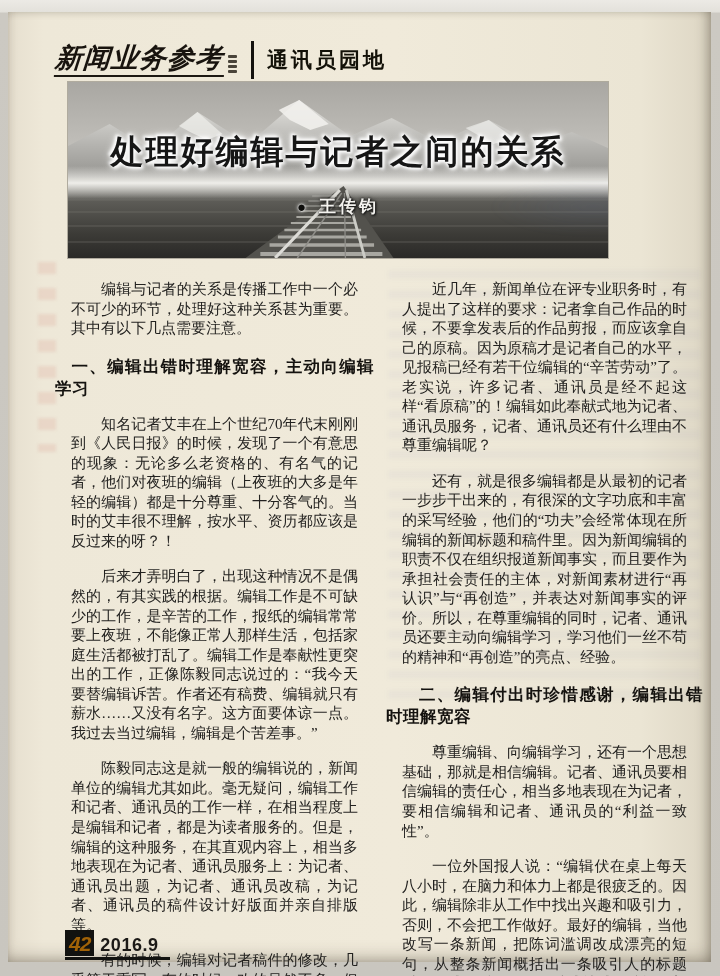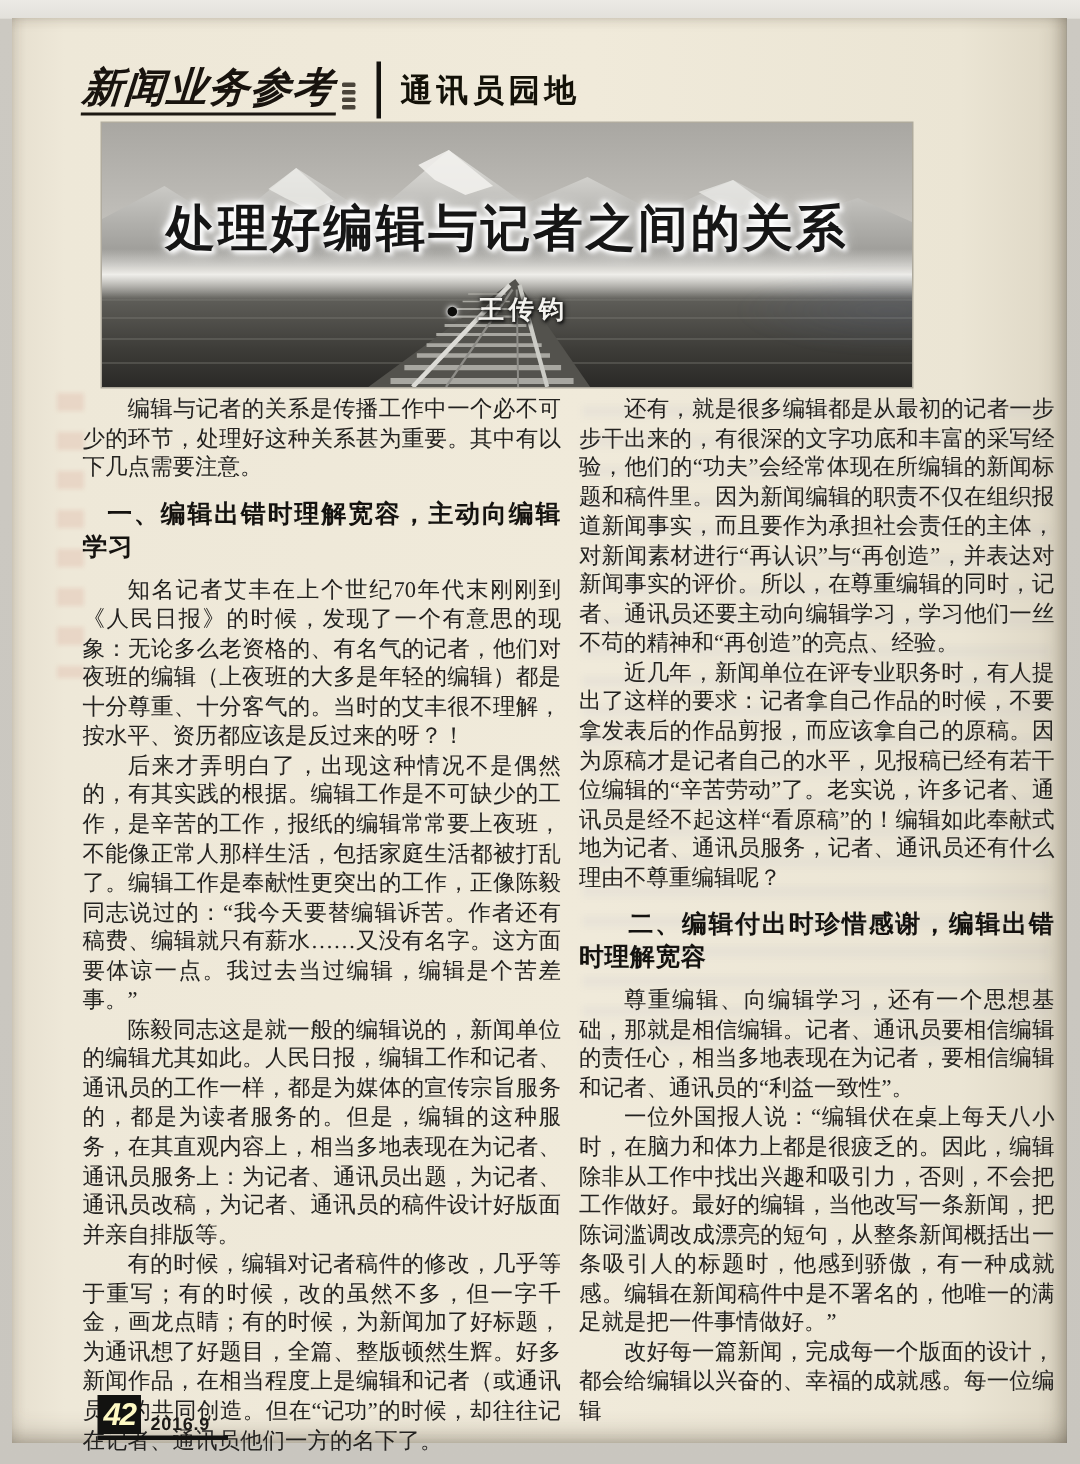--- a/index.html
+++ b/index.html
@@ -58,42 +58,42 @@
     font-size:17px;font-weight:bold;color:#f4f3ef;letter-spacing:3px;
     text-shadow:0 0 2px #1c1c1a,0 0 4px #1c1c1a,1px 1px 2px #111;
   }
   .author-bullet{font-size:15px;margin-right:10px;color:#0d0d0b;
     text-shadow:0 0 2px #fff,0 0 4px #fff;}
   
   .col{position:absolute;top:252px;}
   .col-left{left:47px;width:319px;}
   .col-right{left:378px;width:317px;}
   .para{
-    margin:0;font-size:15px;line-height:19.55px;text-align:justify;text-indent:2em;
+    margin:16px;font-size:15px;line-height:19.55px;text-align:justify;text-indent:2em;
     color:#232220;
     font-family:"Liberation Serif","DejaVu Serif",serif;
   }
   .heading{
     margin:9px 0 9px;font-size:16.5px;font-weight:bold;line-height:22px;color:#14120f;
     font-family:"Liberation Sans","DejaVu Sans",sans-serif;
     text-align:justify;text-indent:2em;letter-spacing:.5px;
   }
   .heading.indent1{text-indent:1em;}
   
   .footer{
     position:absolute;left:57px;top:918px;
     display:inline-flex;align-items:flex-end;
     border-bottom:3px solid #121210;padding:0 12px 1px 0;
   }
   .page-num{
-    display:inline-block;background:#121210;color:#fef9c3;
+    display:inline-block;background:#121210;color:#a16207;
     font-weight:bold;font-size:21px;line-height:21px;padding:3px 4px 2px;
     letter-spacing:-1px;font-family:"Liberation Sans",sans-serif;font-style:italic;
   }
-  .issue{font-weight:bold;font-size:12px;color:#1b1916;margin-left:6px;letter-spacing:.5px;}
+  .issue{font-weight:bold;font-size:18px;color:#1b1916;margin-left:6px;letter-spacing:.5px;}
   
   .ghost{position:absolute;pointer-events:none;}
   .ghost-blue-right{
     left:380px;top:258px;width:312px;height:430px;
     background:repeating-linear-gradient(180deg,rgba(90,110,175,.045) 0 9px,rgba(0,0,0,0) 9px 20px);
     filter:blur(2px);
   }
   .ghost-blue-banner{
     left:420px;top:95px;width:210px;height:60px;
     background:radial-gradient(ellipse at center,rgba(95,120,185,.10),rgba(0,0,0,0) 70%);
@@ -189,27 +189,27 @@
     </div>
 
     <div class="ghost ghost-blue-right"></div>
     <div class="ghost ghost-red-left"></div>
 
     <div class="col col-left">
       <p class="para">编辑与记者的关系是传播工作中一个必不可少的环节，处理好这种关系甚为重要。其中有以下几点需要注意。</p>
       <p class="heading indent1">一、编辑出错时理解宽容，主动向编辑学习</p>
       <p class="para">知名记者艾丰在上个世纪70年代末刚刚到《人民日报》的时候，发现了一个有意思的现象：无论多么老资格的、有名气的记者，他们对夜班的编辑（上夜班的大多是年轻的编辑）都是十分尊重、十分客气的。当时的艾丰很不理解，按水平、资历都应该是反过来的呀？！</p>
       <p class="para">后来才弄明白了，出现这种情况不是偶然的，有其实践的根据。编辑工作是不可缺少的工作，是辛苦的工作，报纸的编辑常常要上夜班，不能像正常人那样生活，包括家庭生活都被打乱了。编辑工作是奉献性更突出的工作，正像陈毅同志说过的：“我今天要替编辑诉苦。作者还有稿费、编辑就只有薪水……又没有名字。这方面要体谅一点。我过去当过编辑，编辑是个苦差事。”</p>
-      <p class="para">陈毅同志这是就一般的编辑说的，新闻单位的编辑尤其如此。人民日报，编辑工作和记者、通讯员的工作一样，都是为媒体的宣传宗旨服务的，都是为读者服务的。但是，编辑的这种服务，在其直观内容上，相当多地表现在为记者、通讯员服务上：为记者、通讯员出题，为记者、通讯员改稿，为记者、通讯员的稿件设计好版面并亲自排版等。</p>
+      <p class="para">陈毅同志这是就一般的编辑说的，新闻单位的编辑尤其如此。毫无疑问，编辑工作和记者、通讯员的工作一样，在相当程度上是编辑和记者，都是为读者服务的。但是，编辑的这种服务，在其直观内容上，相当多地表现在为记者、通讯员服务上：为记者、通讯员出题，为记者、通讯员改稿，为记者、通讯员的稿件设计好版面并亲自排版等。</p>
       <p class="para">有的时候，编辑对记者稿件的修改，几乎等于重写；有的时候，改的虽然不多，但一字千金，画龙点睛；有的时候，为新闻加了好标题，为通讯想了好题目，全篇、整版顿然生辉。好多新闻作品，在相当程度上是编辑和记者（或通讯员）的共同创造。但在“记功”的时候，却往往记在记者、通讯员他们一方的名下了。</p>
     </div>
 
     <div class="col col-right">
+      <p class="para">近几年，新闻单位在评专业职务时，有人提出了这样的要求：记者拿自己作品的时候，不要拿发表后的作品剪报，而应该拿自己的原稿。因为原稿才是记者自己的水平，见报稿已经有若干位编辑的“辛苦劳动”了。老实说，许多记者、通讯员是经不起这样“看原稿”的！编辑如此奉献式地为记者、通讯员服务，记者、通讯员还有什么理由不尊重编辑呢？</p>
       <p class="para">还有，就是很多编辑都是从最初的记者一步步干出来的，有很深的文字功底和丰富的采写经验，他们的“功夫”会经常体现在所编辑的新闻标题和稿件里。因为新闻编辑的职责不仅在组织报道新闻事实，而且要作为承担社会责任的主体，对新闻素材进行“再认识”与“再创造”，并表达对新闻事实的评价。所以，在尊重编辑的同时，记者、通讯员还要主动向编辑学习，学习他们一丝不苟的精神和“再创造”的亮点、经验。</p>
-      <p class="para">近几年，新闻单位在评专业职务时，有人提出了这样的要求：记者拿自己作品的时候，不要拿发表后的作品剪报，而应该拿自己的原稿。因为原稿才是记者自己的水平，见报稿已经有若干位编辑的“辛苦劳动”了。老实说，许多记者、通讯员是经不起这样“看原稿”的！编辑如此奉献式地为记者、通讯员服务，记者、通讯员还有什么理由不尊重编辑呢？</p>
       <p class="heading">二、编辑付出时珍惜感谢，编辑出错时理解宽容</p>
       <p class="para">尊重编辑、向编辑学习，还有一个思想基础，那就是相信编辑。记者、通讯员要相信编辑的责任心，相当多地表现在为记者，要相信编辑和记者、通讯员的“利益一致性”。</p>
       <p class="para">一位外国报人说：“编辑伏在桌上每天八小时，在脑力和体力上都是很疲乏的。因此，编辑除非从工作中找出兴趣和吸引力，否则，不会把工作做好。最好的编辑，当他改写一条新闻，把陈词滥调改成漂亮的短句，从整条新闻概括出一条吸引人的标题时，他感到骄傲，有一种成就感。编辑在新闻稿件中是不署名的，他唯一的满足就是把一件事情做好。”</p>
       <p class="para">改好每一篇新闻，完成每一个版面的设计，都会给编辑以兴奋的、幸福的成就感。每一位编辑</p>
     </div>
 
     <footer class="footer">
       <span class="page-num">42</span>
       <span class="issue">2016.9</span>
     </footer>

